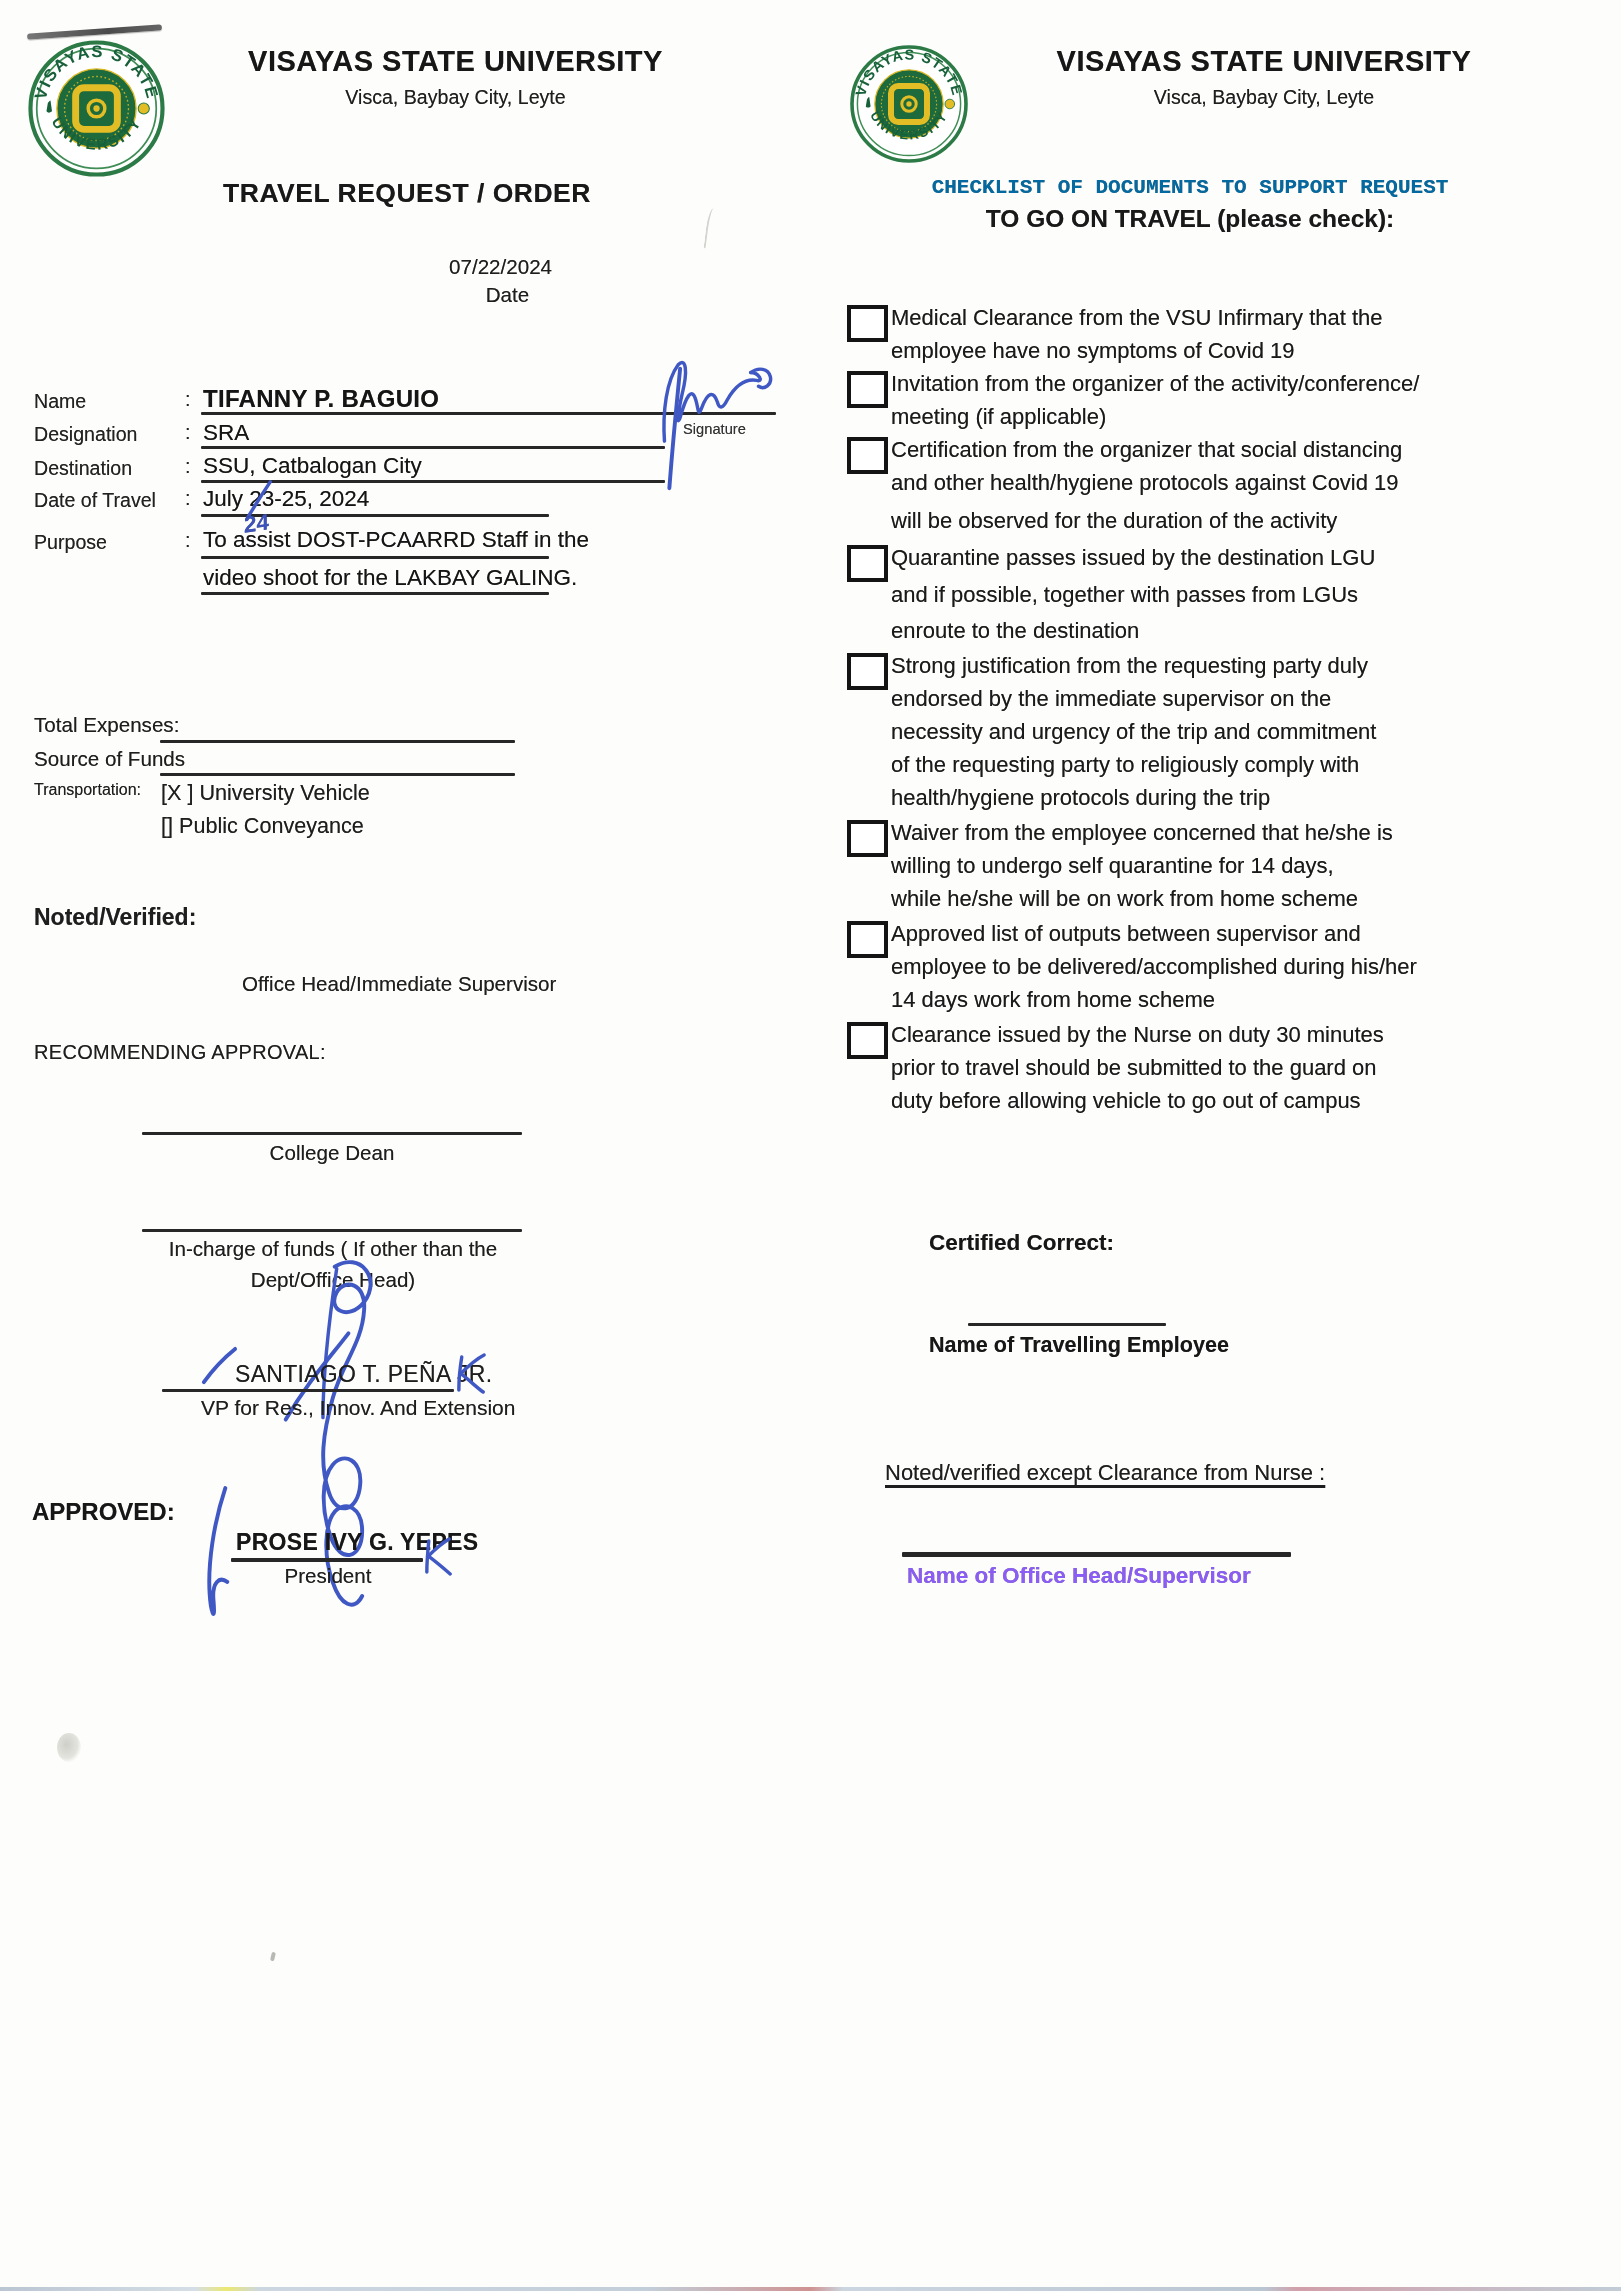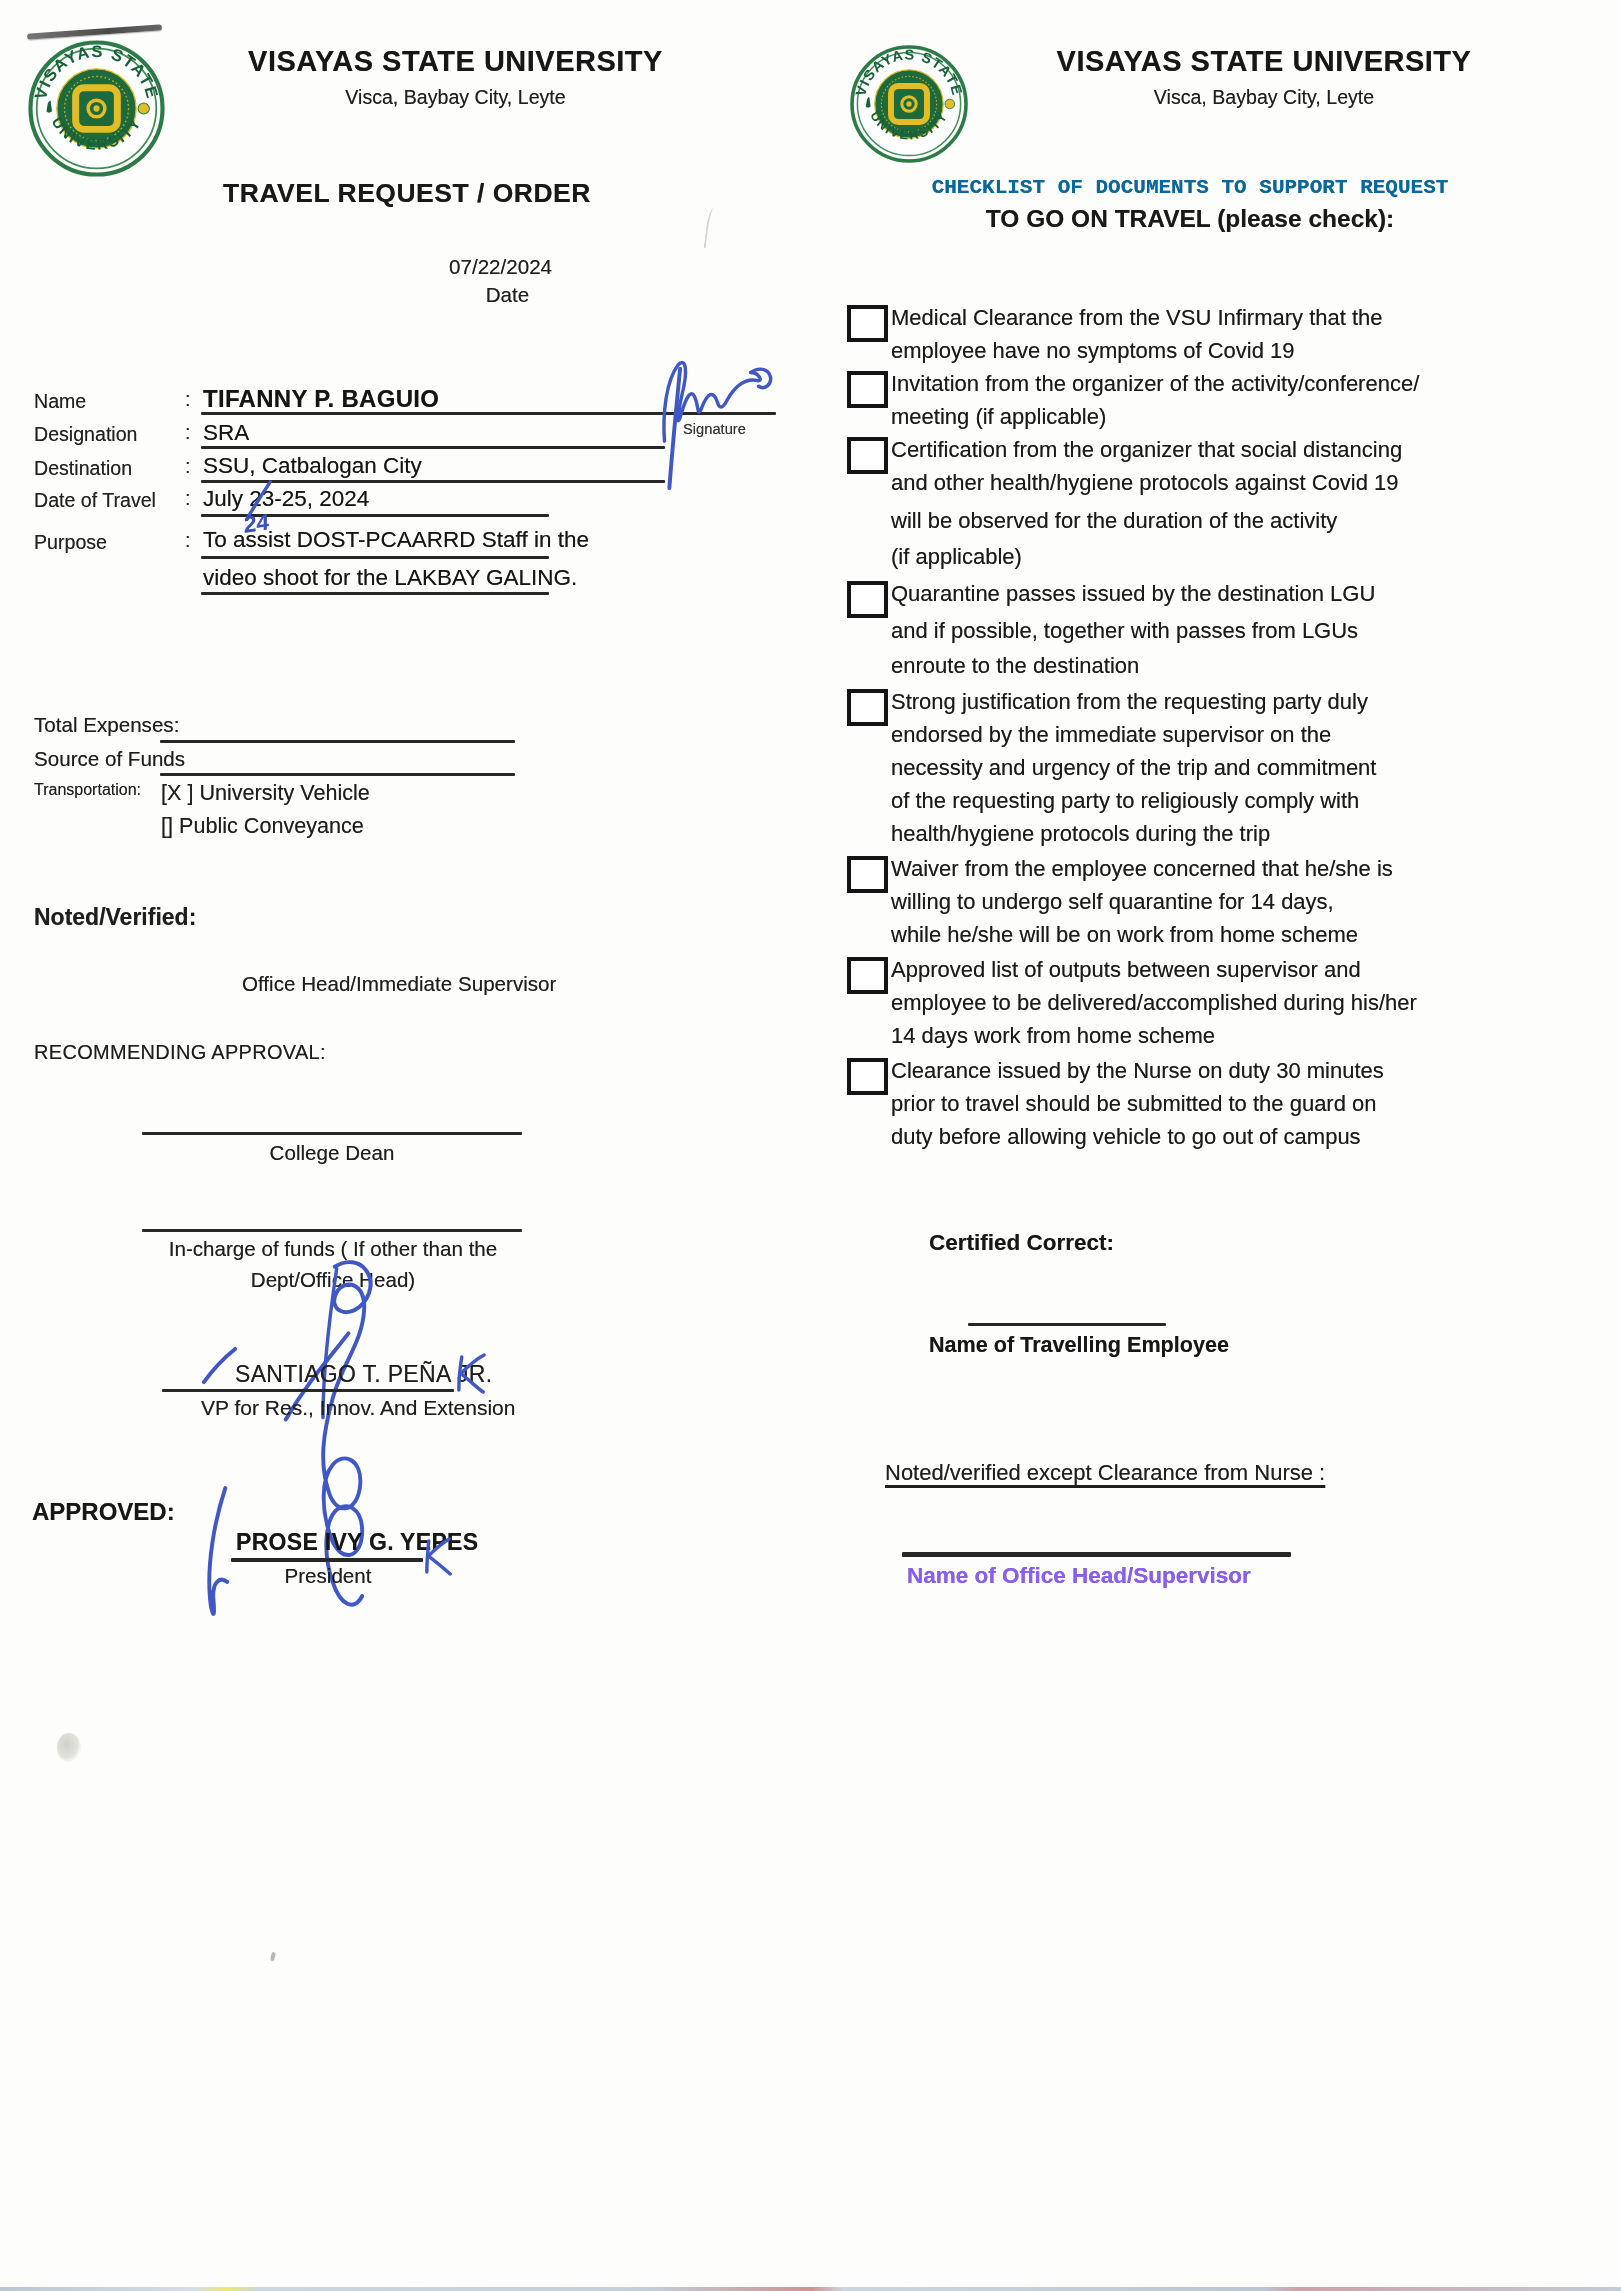--- a/index.html
+++ b/index.html
@@ -192,21 +192,20 @@
     <span class="checkbox"></span>
     <div class="cl-line">Invitation from the organizer of the activity/conference/</div>
     <div class="cl-line">meeting (if applicable)</div>
   </div>
 
   <div class="check-item">
     <span class="checkbox"></span>
     <div class="cl-line">Certification from the organizer that social distancing</div>
     <div class="cl-line">and other health/hygiene protocols against Covid 19</div>
     <div class="cl-line" style="margin-top:4.9px;">will be observed for the duration of the activity</div>
-    <div class="cl-line" style="margin-top:2.9px;"> (if applicable)</div>
   </div>
 
   <div class="check-item" style="margin-top:3.9px;">
     <span class="checkbox"></span>
     <div class="cl-line">Quarantine passes issued by the destination LGU</div>
     <div class="cl-line" style="margin-top:3.9px;">and if possible, together with passes from LGUs</div>
     <div class="cl-line" style="margin-top:2.9px;">enroute to the destination</div>
   </div>
 
   <div class="check-item" style="margin-top:2.9px;">

